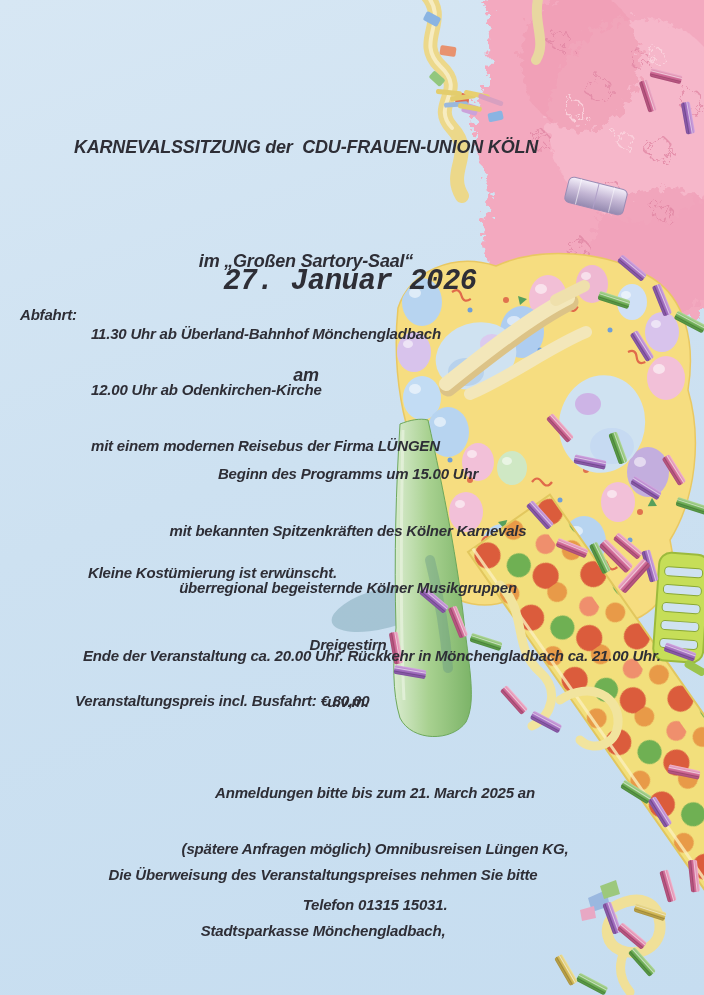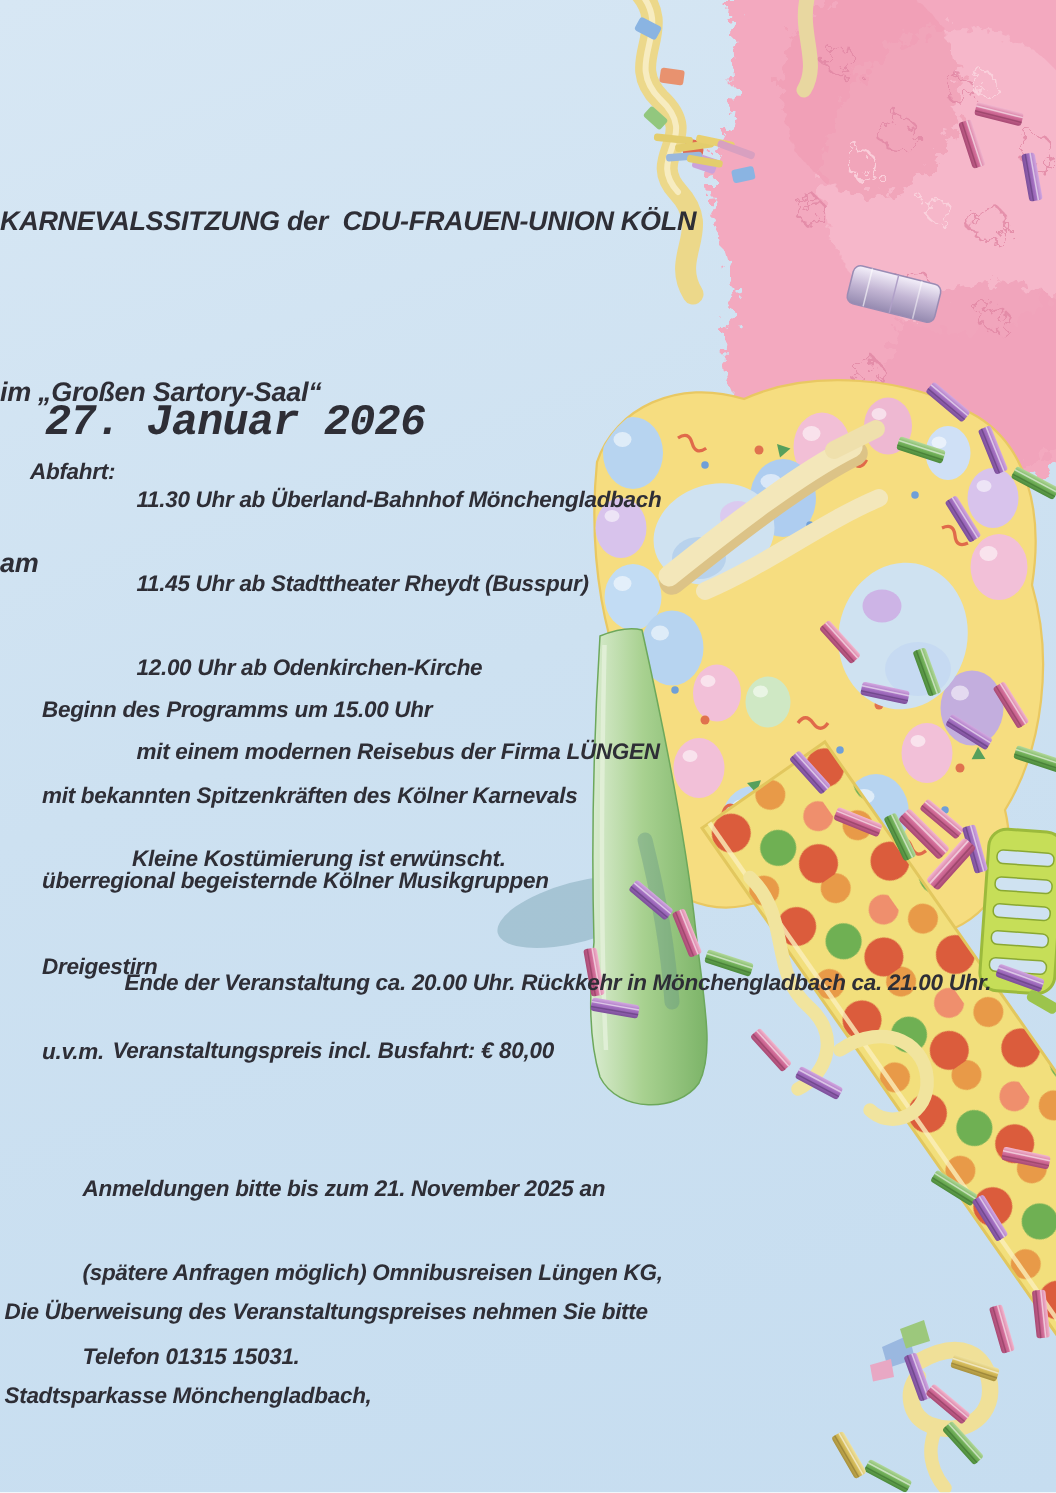--- a/index.html
+++ b/index.html
@@ -8,21 +8,21 @@
     width:704px;height:995px;
     overflow:hidden;
     background:linear-gradient(160deg,#d7e7f4 0%,#cde1f1 45%,#c6ddf0 100%);
     font-family:"Liberation Sans","DejaVu Sans",sans-serif;
     font-style:italic;
     font-weight:bold;
     color:#2e2e36;
   }
   .deco{position:absolute;left:0;top:0;width:704px;height:995px;pointer-events:none;}
   .txt{position:absolute;white-space:pre-wrap;letter-spacing:-0.2px;z-index:5;}
-  .center{}
+  .center{text-align:center;}
   .h18{font-size:18px;line-height:38px;}
   .big{font-size:29px;line-height:39px;letter-spacing:-0.5px;font-family:Liberation Mono, monospace;}
   .body15{font-size:15px;}
   .lh22 div{line-height:22px;}
   .lh23 div{line-height:23px;}
   .header-block{left:0;top:52px;width:612px;}
   .date-block{left:30px;top:184px;width:640px;}
   .dep-label{left:20px;top:304px;font-size:15px;line-height:22px;}
   .dep-items{left:91px;top:289px;width:520px;}
   .prog-block{left:28px;top:428px;width:640px;}
@@ -343,39 +343,38 @@
     <div>am</div>
   </div>
 
   <div class="txt center big date-block">
     <div>27. Januar 2026</div>
   </div>
 
   <div class="txt dep-label">Abfahrt:</div>
   <div class="txt body15 lh22 dep-items">
     <div>11.30 Uhr ab Überland-Bahnhof Mönchengladbach</div>
-    <div>11.45 Uhr ab Stadttheater Rheydt (Busspur)</div>
     <div>12.00 Uhr ab Odenkirchen-Kirche</div>
     <div>mit einem modernen Reisebus der Firma LÜNGEN</div>
   </div>
 
   <div class="txt center body15 lh23 prog-block">
     <div>Beginn des Programms um 15.00 Uhr</div>
     <div>mit bekannten Spitzenkräften des Kölner Karnevals</div>
     <div>überregional begeisternde Kölner Musikgruppen</div>
     <div>Dreigestirn</div>
     <div>u.v.m.</div>
   </div>
 
   <div class="txt body15 note-costume">Kleine Kostümierung ist erwünscht.</div>
   <div class="txt body15 note-end">Ende der Veranstaltung ca. 20.00 Uhr. Rückkehr in Mönchengladbach ca. 21.00 Uhr.</div>
   <div class="txt body15 note-price">Veranstaltungspreis incl. Busfahrt: € 80,00</div>
 
   <div class="txt center body15 lh22 reg-block">
-    <div>Anmeldungen bitte bis zum 21. November 2025 an</div>
+    <div>Anmeldungen bitte bis zum 21. March 2025 an</div>
     <div>(spätere Anfragen möglich) Omnibusreisen Lüngen KG,</div>
     <div>Telefon 01315 15031.</div>
   </div>
 
   <div class="txt center body15 lh22 pay-block">
     <div>Die Überweisung des Veranstaltungspreises nehmen Sie bitte</div>
     <div>Stadtsparkasse Mönchengladbach,</div>
     
   </div>
 

